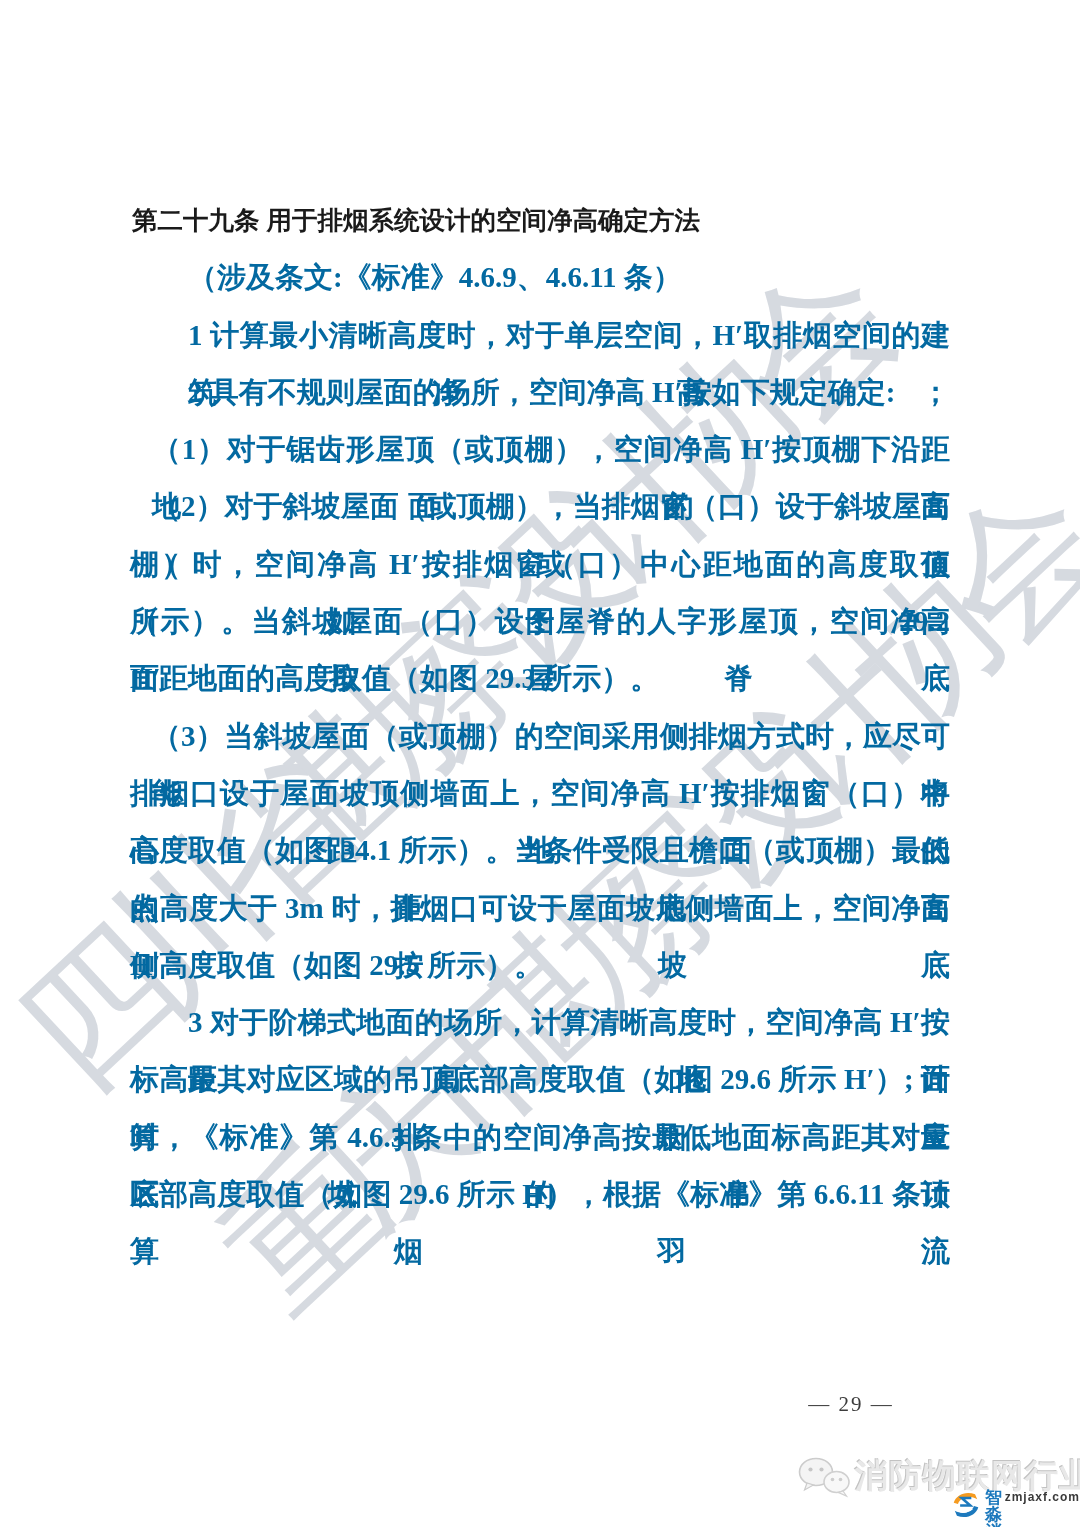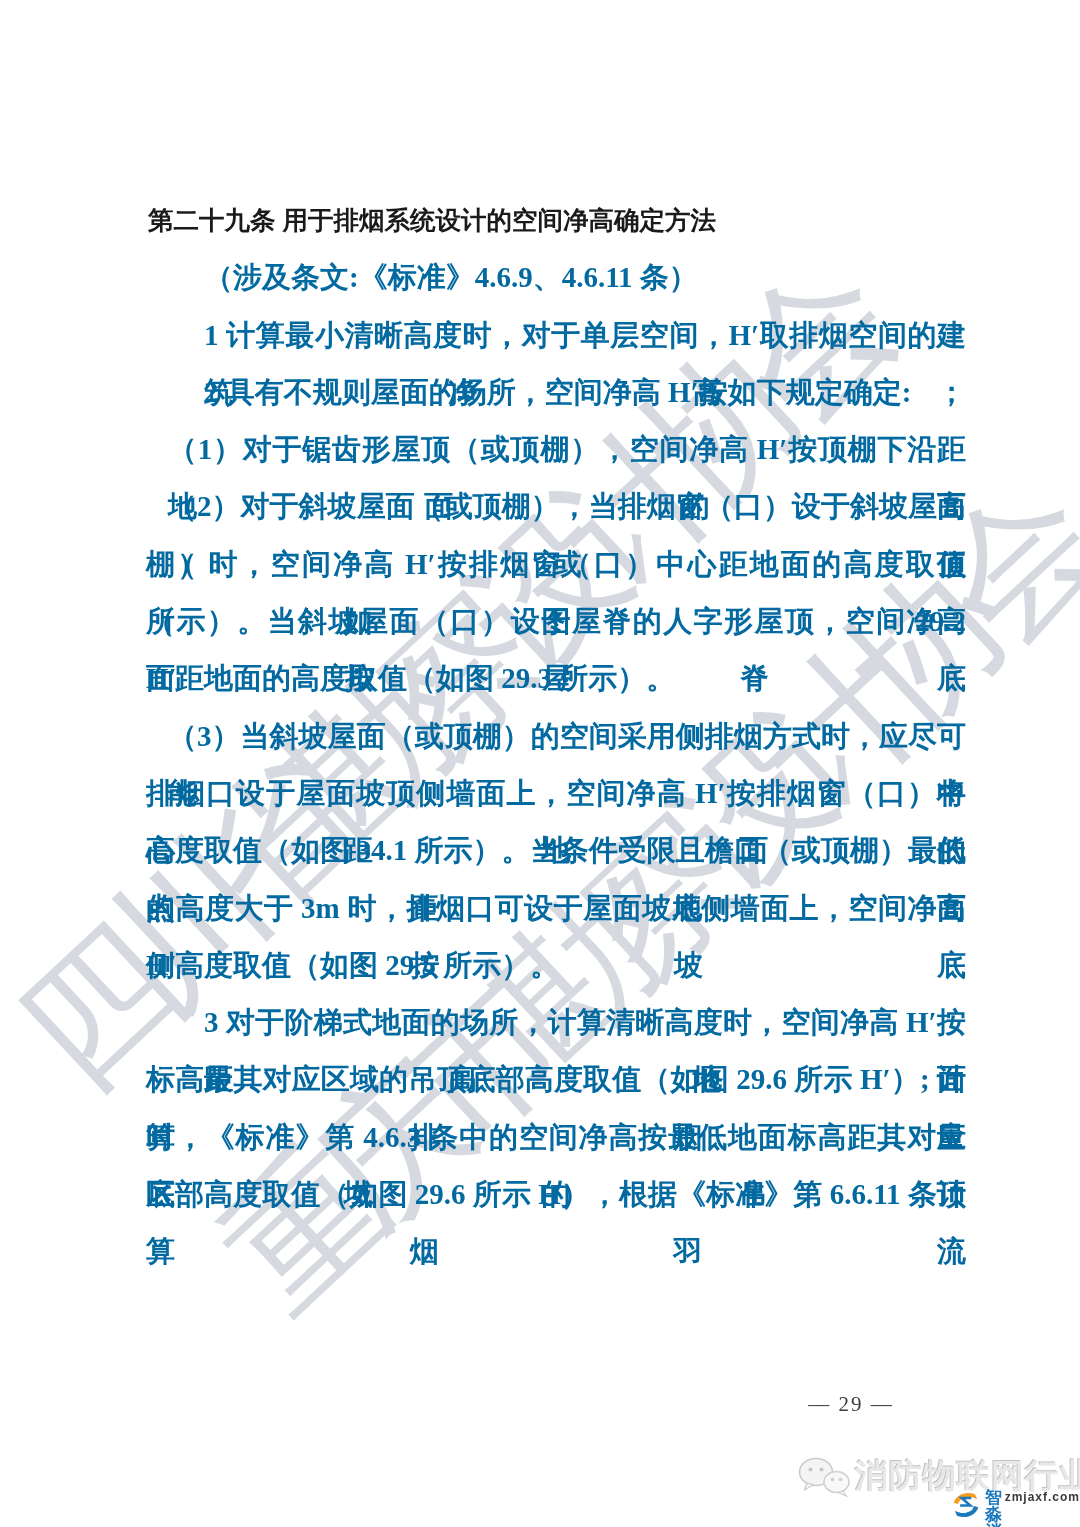--- a/index.html
+++ b/index.html
@@ -24,21 +24,21 @@
     font-size:150px; letter-spacing:-28px;
     color:#aeb6c2; opacity:.5;
     transform:rotate(-43deg);
     z-index:0; pointer-events:none;
   }
   .wm1 { left:-152px; top:588px; }
   .wm2 { left:52px;  top:809px; }
 
   
   .content {
-    position:absolute; left:146px; top:192px; width:820px; z-index:1;
+    position:absolute; left:130px; top:192px; width:820px; z-index:1;
   }
   .row {
     height:57.3px; line-height:57.3px;
     font-size:29px; color:#0369a1;
     white-space:nowrap;
     font-family:"Liberation Serif","DejaVu Serif",serif;
     margin:0; font-weight:700;
   }
   .row.j {
     white-space:normal;

